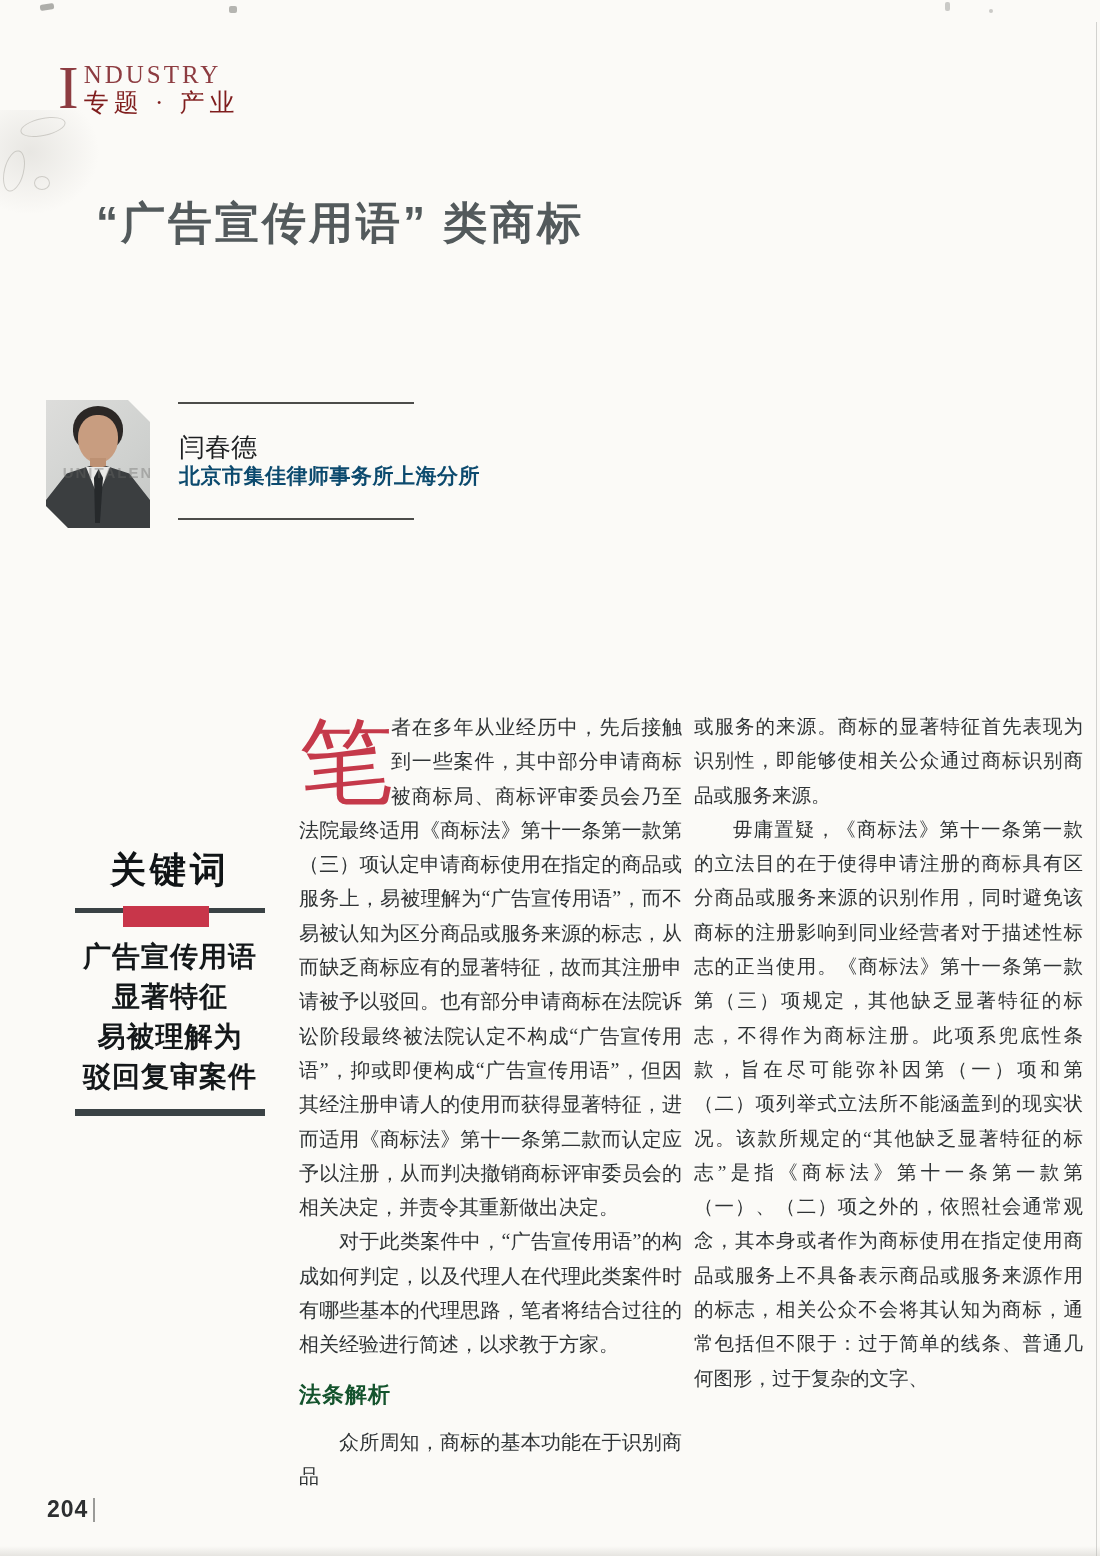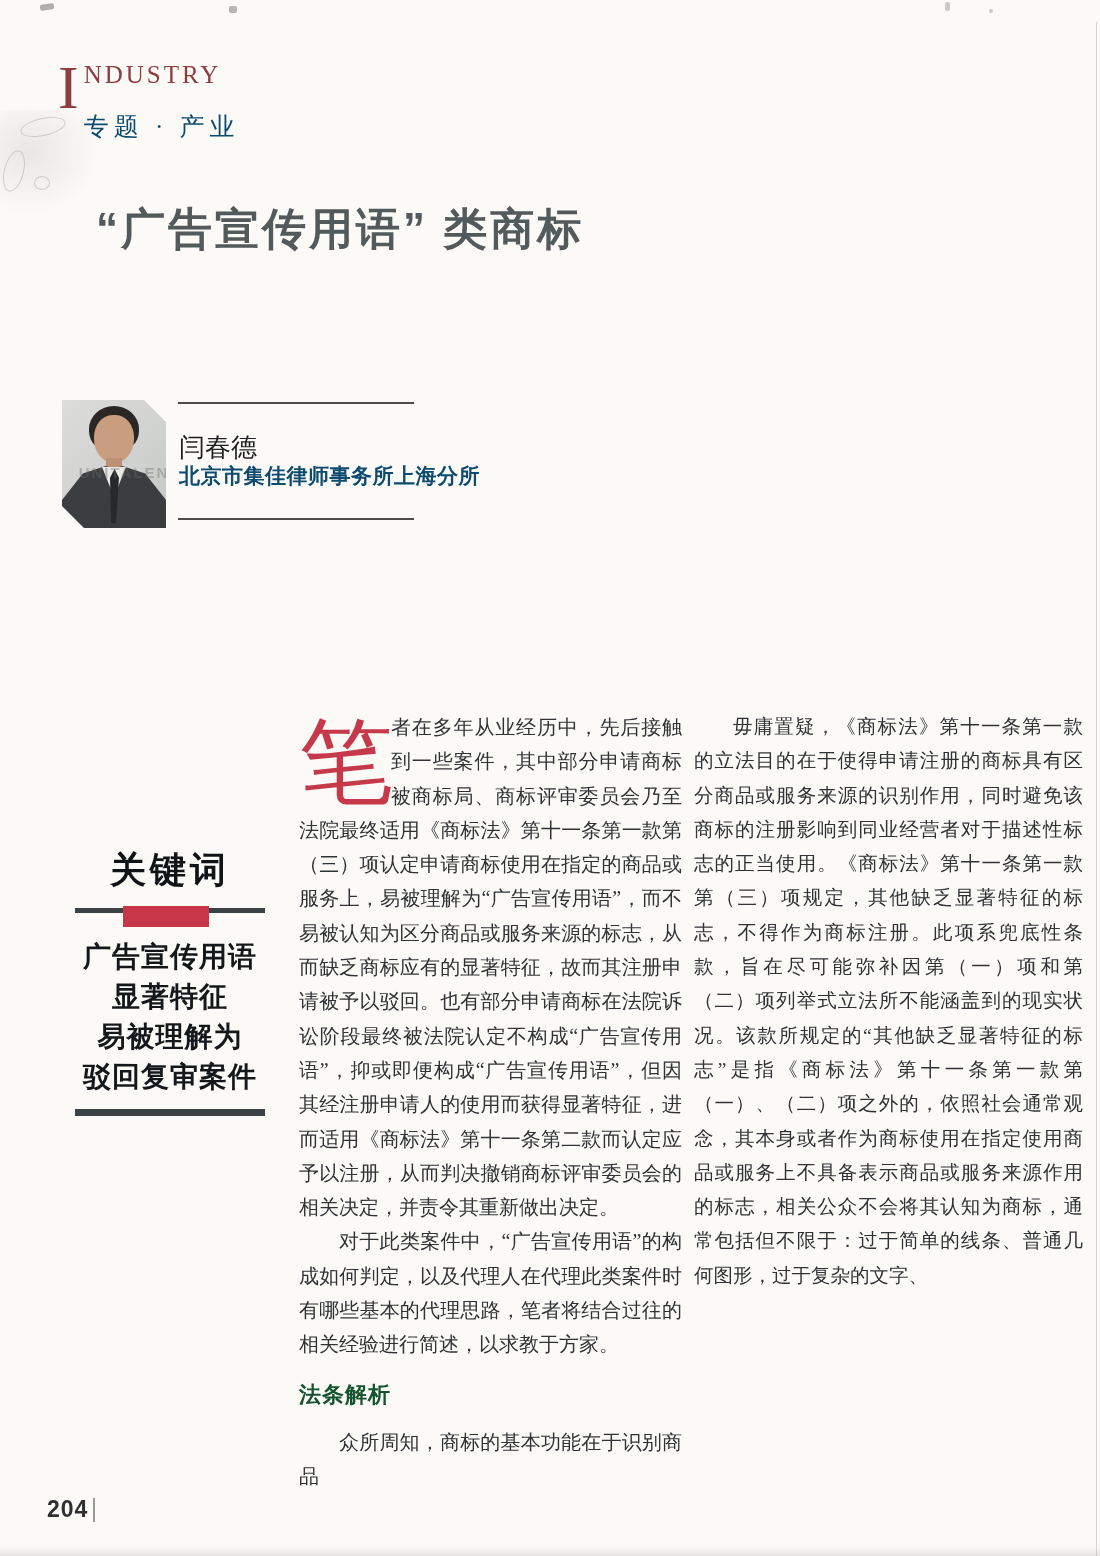--- a/index.html
+++ b/index.html
@@ -27,33 +27,33 @@
   .sq1{left:20px;top:118px;width:44px;height:16px;transform:rotate(-12deg);}
   .sq2{left:4px;top:150px;width:18px;height:40px;transform:rotate(14deg);}
   .sq3{left:34px;top:176px;width:14px;height:12px;}
   .edge-right{position:absolute;right:3px;top:22px;bottom:0;width:1px;background:rgba(150,150,148,.4);}
   .edge-bottom{position:absolute;left:0;right:0;bottom:0;height:10px;
     background:linear-gradient(to bottom,rgba(190,188,182,0),rgba(190,188,182,.35));}
 
   
   .masthead{position:absolute;left:58px;top:58px;display:flex;align-items:flex-start;}
   .cap-i{font-size:62px;line-height:58px;color:#8d3c41;font-family:"Liberation Serif","DejaVu Serif",serif;}
-  .mast-right{display:flex;flex-direction:column;margin-left:5px;padding-top:4px;gap:24px;}
+  .mast-right{display:flex;flex-direction:column;margin-left:5px;padding-top:4px;}
   .mast-en{font-size:25px;line-height:26px;letter-spacing:3px;color:#8d3c41;}
-  .mast-cn{font-size:25px;line-height:30px;letter-spacing:5px;color:#0c4a6e;}
+  .mast-cn{font-size:25px;line-height:30px;letter-spacing:5px;color:#7f1d1d;}
 
   
-  .title{position:absolute;left:75px;top:195px;margin:0;
+  .title{position:absolute;left:75px;top:189px;margin:0;
     font-family:"Liberation Sans","DejaVu Sans",sans-serif;
     font-weight:700;font-size:44px;line-height:67px;letter-spacing:3px;color:#535a5c;}
   .title .t1{display:block;padding-left:21px;}
   .title .t2{display:block;}
 
   
-  .photo{position:absolute;left:62px;top:400px;width:124px;height:128px;
+  .photo{position:absolute;left:46px;top:400px;width:124px;height:128px;
     background:linear-gradient(135deg,#dddddb 0%,#cfd1cf 55%,#c2c4c2 100%);
     clip-path:polygon(0 0,82px 0,104px 22px,104px 128px,22px 128px,0 106px);}
   .photo .hair{position:absolute;left:27px;top:6px;width:50px;height:46px;background:#2b2725;border-radius:50% 50% 45% 45%;}
   .photo .face{position:absolute;left:32px;top:15px;width:40px;height:48px;background:#c89d80;border-radius:46% 46% 50% 50%;}
   .photo .neck{position:absolute;left:44px;top:58px;width:16px;height:14px;background:#bd9173;}
   .photo .suit{position:absolute;left:0;top:66px;width:104px;height:62px;background:#3b3e40;
     clip-path:polygon(0 100%,0 55%,20% 12%,42% 0,50% 4%,58% 0,80% 12%,100% 55%,100% 100%);}
   .photo .shirt{position:absolute;left:40px;top:67px;width:24px;height:30px;background:#e9e9e7;
     clip-path:polygon(0 0,50% 100%,100% 0);}
   .photo .tie{position:absolute;left:48px;top:69px;width:9px;height:54px;background:#26292b;
@@ -157,20 +157,21 @@
   </aside>
 
   <section class="col col-left">
     <p class="body-p"><span class="dropcap">笔</span><span>者在多年从业经历中，先后接触到一些案件，其中部分申请商标被商标局、商标评审委员会乃至法院最终适用《商标法》第十一条第一款第（三）项认定申请商标使用在指定的商品或服务上，易被理解为“广告宣传用语”，而不易被认知为区分商品或服务来源的标志，从而缺乏商标应有的显著特征，故而其注册申请被予以驳回。也有部分申请商标在法院诉讼阶段最终被法院认定不构成“广告宣传用语”，抑或即便构成“广告宣传用语”，但因其经注册申请人的使用而获得显著特征，进而适用《商标法》第十一条第二款而认定应予以注册，从而判决撤销商标评审委员会的相关决定，并责令其重新做出决定。</span></p>
     <p class="body-p indent">对于此类案件中，“广告宣传用语”的构成如何判定，以及代理人在代理此类案件时有哪些基本的代理思路，笔者将结合过往的相关经验进行简述，以求教于方家。</p>
     <h2 class="sec-heading">法条解析</h2>
     <p class="body-p indent">众所周知，商标的基本功能在于识别商品</p>
   </section>
 
   <section class="col col-right">
+    <p class="body-p">或服务的来源。商标的显著特征首先表现为识别性，即能够使相关公众通过商标识别商品或服务来源。</p>
     <p class="body-p indent">毋庸置疑，《商标法》第十一条第一款的立法目的在于使得申请注册的商标具有区分商品或服务来源的识别作用，同时避免该商标的注册影响到同业经营者对于描述性标志的正当使用。《商标法》第十一条第一款第（三）项规定，其他缺乏显著特征的标志，不得作为商标注册。此项系兜底性条款，旨在尽可能弥补因第（一）项和第（二）项列举式立法所不能涵盖到的现实状况。该款所规定的“其他缺乏显著特征的标志”是指《商标法》第十一条第一款第（一）、（二）项之外的，依照社会通常观念，其本身或者作为商标使用在指定使用商品或服务上不具备表示商品或服务来源作用的标志，相关公众不会将其认知为商标，通常包括但不限于：过于简单的线条、普通几何图形，过于复杂的文字、</p>
   </section>
 
   <footer class="folio">
     <span class="folio-num">204</span><span class="folio-bar"></span>
   </footer>
 
 </div>
 
 </body></html>

